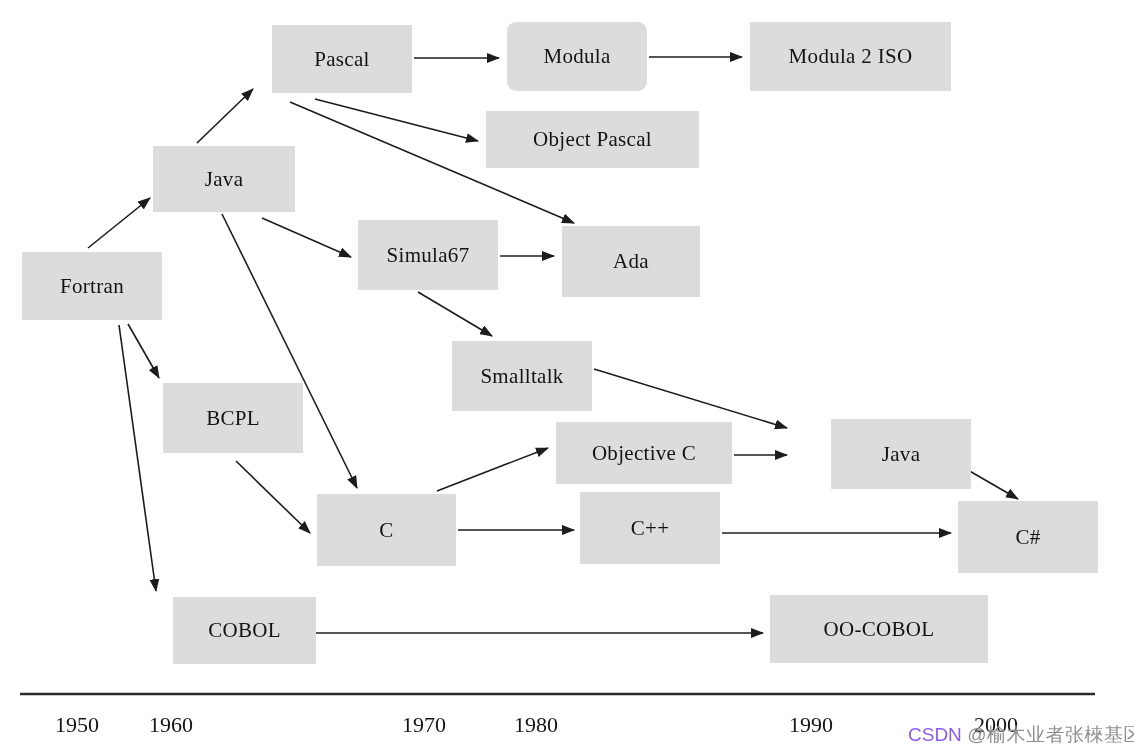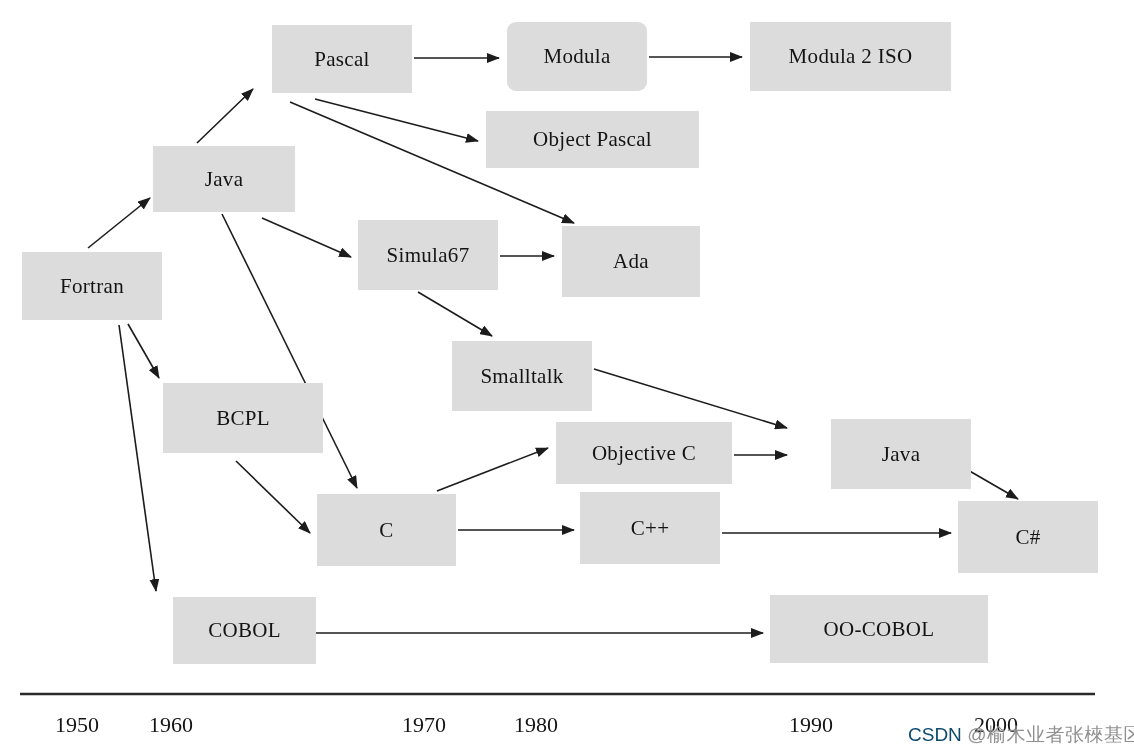--- a/index.html
+++ b/index.html
@@ -40,21 +40,21 @@
   }
   #watermark {
     position: absolute;
     left: 908px;
     top: 722px;
     font-family: "Liberation Sans", sans-serif;
     font-size: 19px;
     white-space: nowrap;
     z-index: 5;
   }
-  #watermark .wm-prefix { color: #0c4a6e; }
+  #watermark .wm-prefix { color: #8b5cf6; }
   #watermark .wm-user   { color: #8f8f8f; letter-spacing: 0.5px; }
 </style>
 </head>
 <body>
 
 <div id="canvas">
   <svg id="edge-svg" xmlns="http://www.w3.org/2000/svg">
     <defs>
       <marker id="ah" markerUnits="userSpaceOnUse" markerWidth="14" markerHeight="10" refX="12" refY="5" orient="auto">
         <path d="M0,0 L13,5 L0,10 Z" fill="#1c1c1c"></path>
@@ -103,21 +103,21 @@
       </div>
       <div class="node" style="left: 358px; top: 220px; width: 140px; height: 70px;">
         <span>Simula67</span>
       </div>
       <div class="node" style="left: 562px; top: 226px; width: 138px; height: 71px;">
         <span>Ada</span>
       </div>
       <div class="node" style="left: 452px; top: 341px; width: 140px; height: 70px;">
         <span>Smalltalk</span>
       </div>
-      <div class="node" style="left: 163px; top: 383px; width: 160px; height: 70px;">
+      <div class="node" style="left: 163px; top: 383px; width: 140px; height: 70px;">
         <span>BCPL</span>
       </div>
       <div class="node" style="left: 556px; top: 422px; width: 176px; height: 62px;">
         <span>Objective C</span>
       </div>
       <div class="node" style="left: 793px; top: 419px; width: 140px; height: 70px; margin-left: 38px;">
         <span>Java</span>
       </div>
       <div class="node" style="left: 317px; top: 494px; width: 139px; height: 72px;">
         <span>C</span>

